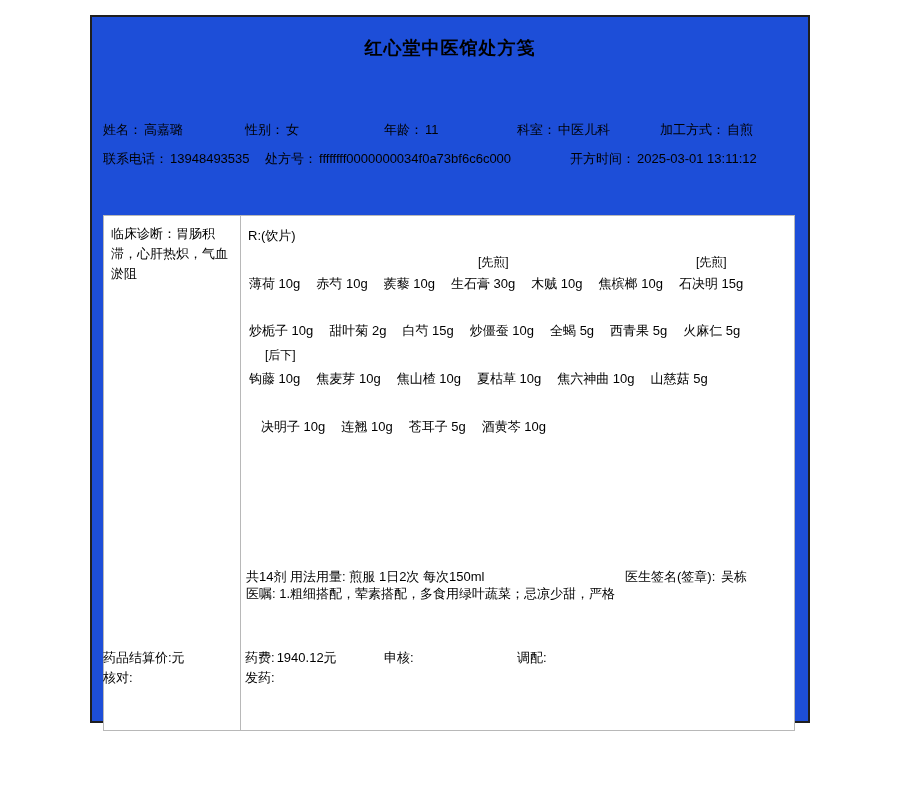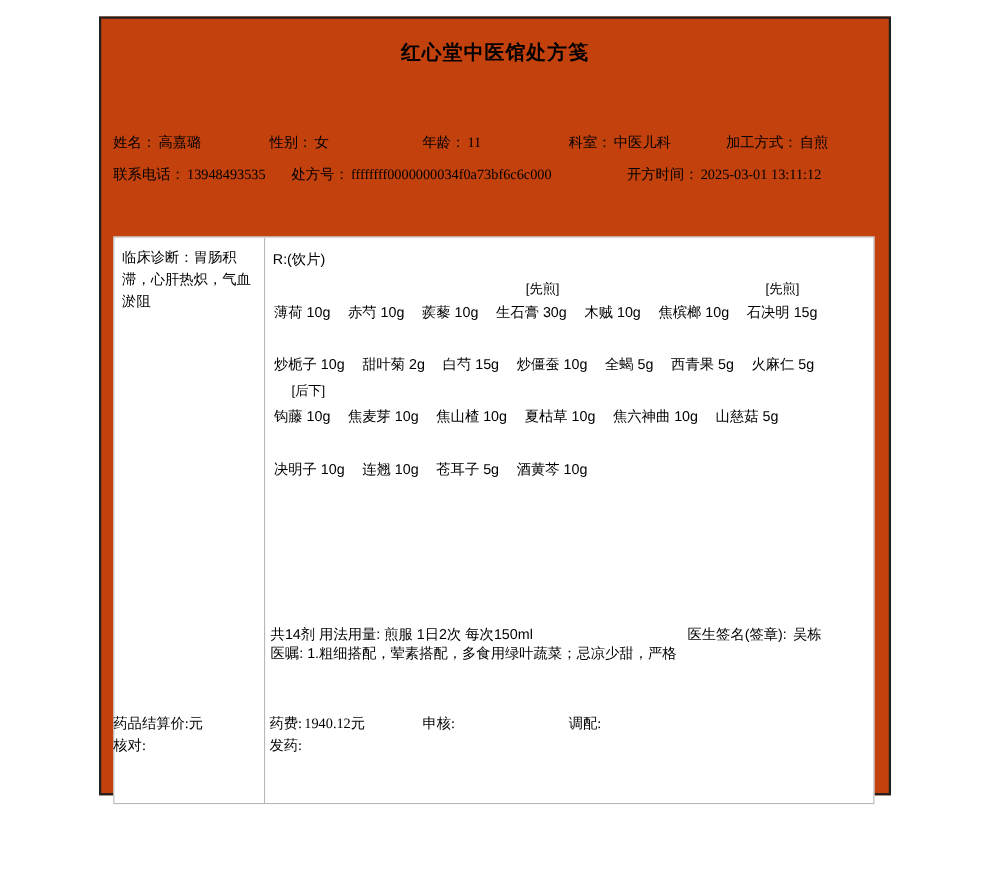--- a/index.html
+++ b/index.html
@@ -2,27 +2,27 @@
 <html><head>
 <meta charset="utf-8">
 <style>
   html,body { margin:0; padding:0; }
   body {
     width:900px; height:800px; position:relative; background:#ffffff;
     font-family:"Liberation Sans","DejaVu Sans",sans-serif; color:#000;
   }
   .sheet {
     position:absolute; left:90px; top:15px; width:720px; height:708px;
-    border:2px solid #1f1f1f; box-sizing:border-box; background:#c2410c;
+    border:2px solid #1f1f1f; box-sizing:border-box; background:#1d4ed8;
   }
   .title {
     position:absolute; top:19px; left:0; width:100%; text-align:center;
     font-size:18px; font-weight:bold; letter-spacing:1px;
   }
-  .abs { position:absolute; white-space:nowrap; font-size:13px;font-family:Liberation Serif, serif; }
+  .abs { position:absolute; white-space:nowrap; font-size:13px; }
   .pair .lbl { margin-right:2px; }
   
   .c1 { left:11px; }  .c2 { left:153px; } .c3 { left:292px; }
   .c4 { left:425px; } .c5 { left:568px; }
   .info-row1 { top:104px; } .info-row2 { top:133px; }
   .rx-no { left:173px; } .rx-time { left:478px; }
 
   .main-box {
     position:absolute; left:11px; top:198px; width:692px; height:516px;
     border:1px solid #b8b8b8; box-sizing:border-box; display:flex; background:#fff;
@@ -31,21 +31,21 @@
     width:137px; box-sizing:border-box; border-right:1px solid #b8b8b8;
     padding:8px 7px; font-size:13px; line-height:20px;
   }
   .rx-cell { flex:1; position:relative; font-size:13px; }
   .rx-header { position:absolute; left:7px; top:11px; }
   .prep-label { position:absolute; font-size:12px; white-space:nowrap; }
   .pl-1 { left:237px; top:38px; }
   .pl-2 { left:455px; top:38px; }
   .pl-3 { left:24px;  top:131px; }
   .med-row { position:absolute; left:8px; white-space:nowrap; }
-  .mr-1 { top:59px; } .mr-2 { top:106px; } .mr-3 { top:154px; } .mr-4 { top:202px; }
+  .mr-1 { top:59px; } .mr-2 { top:106px; } .mr-3 { top:154px; } .mr-4 { top:202px;margin-left:12px; }
   .med-row .med-item { margin-right:16px; }
   .med-row .med-item:last-child { margin-right:0; }
 
   .bottom-block { position:absolute; left:5px; top:352px; width:548px; line-height:17px; }
   .bottom-line { position:relative; white-space:nowrap; }
   .doctor-sig { position:absolute; left:379px; top:0; white-space:nowrap; }
 
   .footer-row1 { top:632px;text-align:center; } .footer-row2 { top:652px; }
   .footer-note { top:673px; }
 </style>

